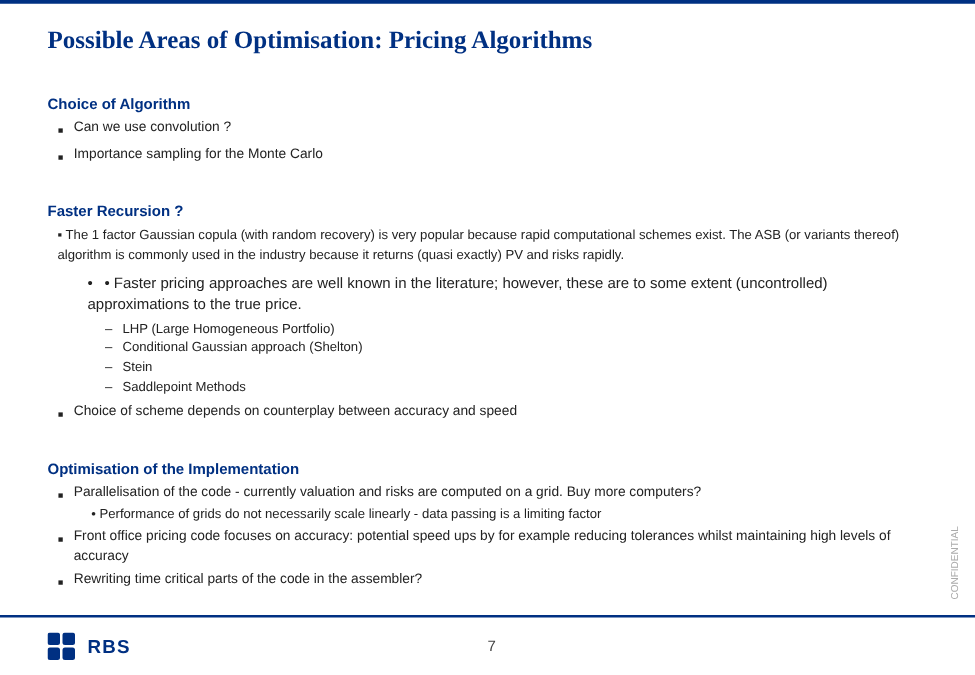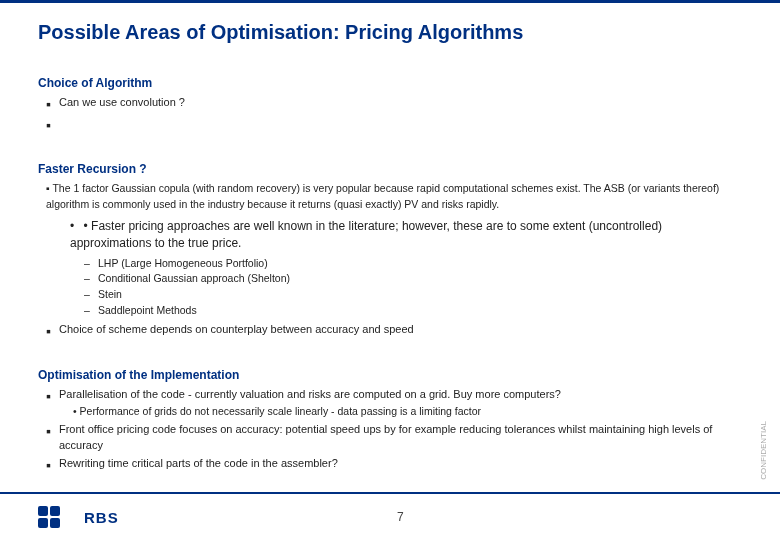--- a/index.html
+++ b/index.html
@@ -32,20 +32,21 @@
     .content {
       padding: 18px 38px 60px 38px;
     }
 
     .page-title {
       font-size: 20px;
       font-weight: bold;
       color: #003082;
       margin-bottom: 16px;
       padding-bottom: 4px;
+      font-family: Liberation Serif, serif;
     }
 
     .section-heading {
       font-size: 12px;
       font-weight: bold;
       color: #003082;
       margin-bottom: 5px;
       margin-top: 28px;
     }
 
@@ -123,21 +124,21 @@
       border-top: 2px solid #003082;
       display: flex;
       align-items: center;
       justify-content: space-between;
       padding: 0 38px;
     }
 
     .rbs-logo {
       display: flex;
       align-items: center;
-      gap: 18px;
+      gap: 4px;
     }
 
     .rbs-logo-icon {
       width: 28px;
       height: 22px;
     }
 
     .rbs-logo-text {
       font-size: 15px;
       font-weight: bold;
@@ -176,20 +177,21 @@
     <div class="page-title">Possible Areas of Optimisation: Pricing Algorithms</div>
 
     <div class="section-heading">Choice of Algorithm</div>
 
     <div class="bullet-item">
       <span class="bullet">▪</span>
       <span class="text">Can we use convolution ?</span>
     </div>
     <div class="bullet-item">
       <span class="bullet">▪</span>
+      <span class="text">Importance sampling for the Monte Carlo</span>
     </div>
 
     <div class="section-spacer"></div>
     <div class="section-heading">Faster Recursion ?</div>
 
     <div class="paragraph-block">
       <div class="para-text">▪ The 1 factor Gaussian copula (with random recovery) is very popular because rapid computational schemes exist. The ASB (or variants thereof) algorithm is commonly used in the industry because it returns (quasi exactly) PV and risks rapidly.</div>
     </div>
 
     <div style="padding-left: 18px; margin-bottom: 2px;">

